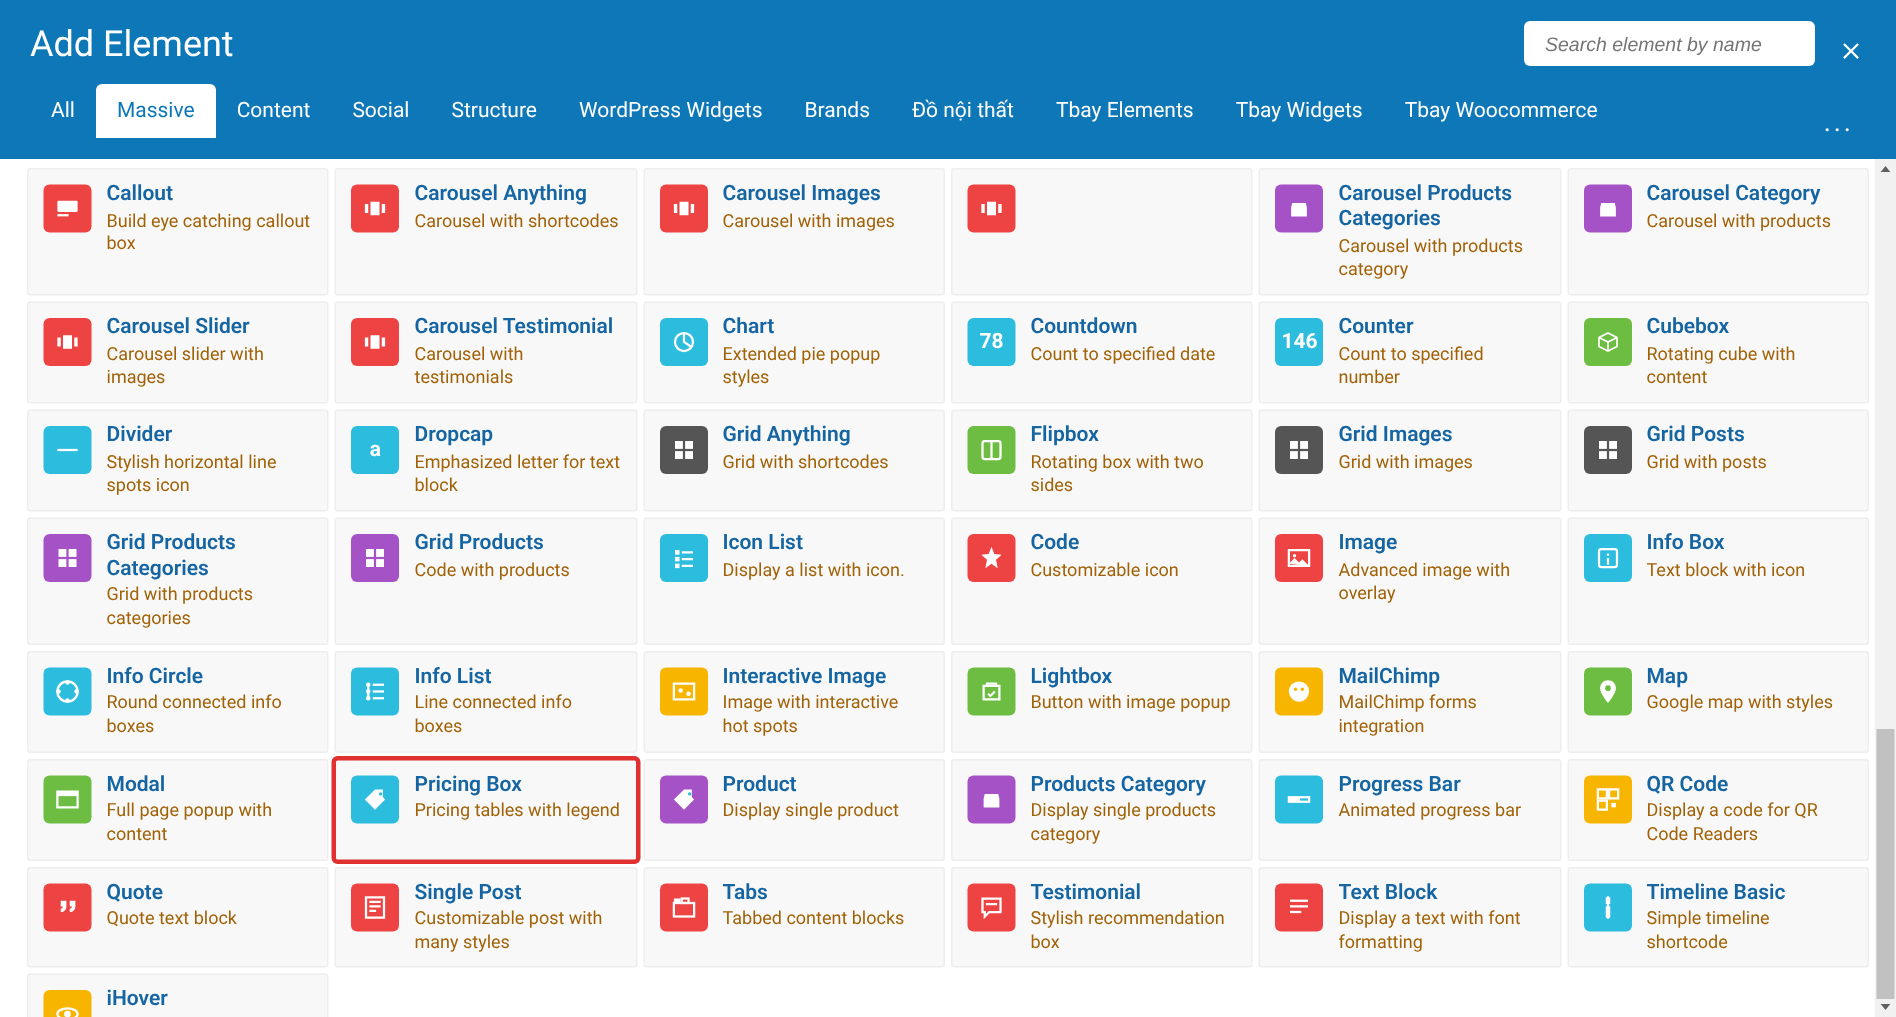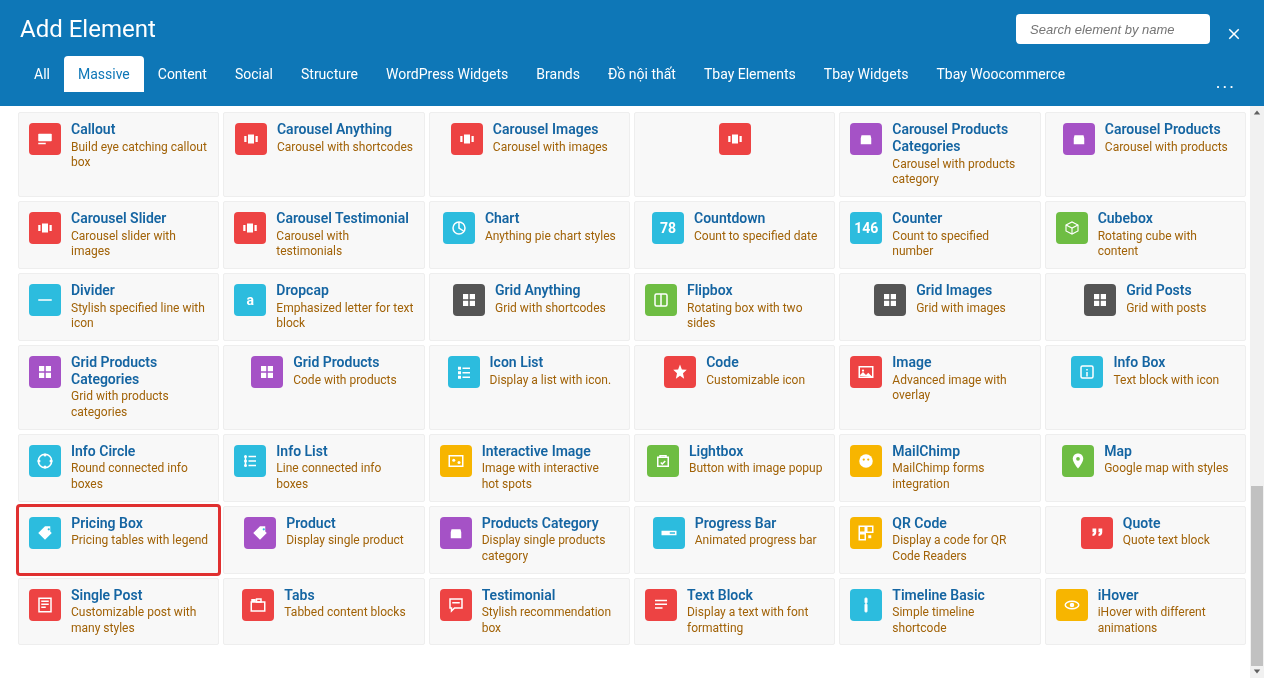--- a/index.html
+++ b/index.html
@@ -12,21 +12,21 @@
 .search-box svg { width: 16px; height: 16px; fill: #888; margin-right: 6px; }
 .search-box input { border: none; outline: none; font-style: italic; color: #888; font-size: 13px; flex: 1; background: transparent; }
 .close-btn { width: 20px; height: 20px; cursor: pointer; display: flex; align-items: center; justify-content: center; }
 .close-btn svg { width: 18px; height: 18px; fill: #fff; }
 .tabs { display: flex; align-items: flex-end; padding: 0 20px; height: 40px; gap: 0; }
 .tab { padding: 10px 14px; font-size: 14px; cursor: pointer; color: #fff; white-space: nowrap; }
 .tab.active { background: #fff; color: #0e77b7; border-radius: 4px 4px 0 0; }
 .tabs .more { margin-left: auto; color: #fff; font-size: 18px; letter-spacing: 2px; padding-right: 8px; cursor: pointer; }
 .content { padding: 6px 18px 10px 18px; height: calc(678px - 106px); overflow-y: auto; background: #fff; position: relative; }
 .grid { display: grid; grid-template-columns: repeat(6, 1fr); gap: 4px; }
-.card { background: #f8f8f8; border: 1px solid #eee; border-radius: 2px; padding: 8px 10px; display: flex; gap: 10px; min-height: 56px; cursor: pointer; justify-content: center; }
+.card { background: #f8f8f8; border: 1px solid #eee; border-radius: 2px; padding: 8px 10px; display: flex; gap: 10px; min-height: 56px; cursor: pointer; }
 .card.highlighted { outline: 3px solid #e03030; outline-offset: -1px; }
 .icon-box { width: 32px; height: 32px; border-radius: 4px; flex-shrink: 0; display: flex; align-items: center; justify-content: center; margin-top: 2px; }
 .icon-box svg { width: 18px; height: 18px; fill: #fff; }
 .card-text .name { color: #1565a2; font-size: 14px; font-weight: 600; line-height: 1.2; }
 .card-text .desc { color: #a16207; font-size: 12px; line-height: 1.3; margin-top: 2px; }
 .scrollbar-fake { position: absolute; right: 0; top: 106px; width: 14px; height: calc(678px - 106px); background: #f1f1f1; }
 .scrollbar-arrow { height: 14px; display: flex; align-items: center; justify-content: center; }
 .scrollbar-arrow svg { width: 8px; height: 8px; fill: #606060; }
 .scrollbar-thumb { position: absolute; right: 1px; top: 380px; width: 12px; height: 180px; background: #c1c1c1; border-radius: 0; }
 </style>
@@ -129,21 +129,21 @@
         </div>
       </div>
       <div class="card">
         <div class="icon-box" style="background: rgb(165, 82, 198);">
           <svg viewBox="0 0 24 24">
             <path d="M6 7h12l1 4H5zM5 11h14v8H5z"></path>
             <rect x="9" y="13" width="6" height="4" fill="transparent"></rect>
           </svg>
         </div>
         <div class="card-text">
-          <div class="name">Carousel Products</div>
+          <div class="name">Carousel Category</div>
           <div class="desc">Carousel with products</div>
         </div>
       </div>
       <div class="card">
         <div class="icon-box" style="background: rgb(237, 67, 67);">
           <svg viewBox="0 0 24 24">
             <rect x="8" y="6" width="8" height="12"></rect>
             <rect x="3" y="8" width="3" height="8"></rect>
             <rect x="18" y="8" width="3" height="8"></rect>
           </svg>
@@ -168,21 +168,21 @@
       </div>
       <div class="card">
         <div class="icon-box" style="background: rgb(44, 188, 222);">
           <svg viewBox="0 0 24 24">
             <circle cx="12" cy="12" r="8" fill="none" stroke="#fff" stroke-width="2"></circle>
             <path d="M12 4v8l6 4" stroke="#fff" stroke-width="2" fill="none"></path>
           </svg>
         </div>
         <div class="card-text">
           <div class="name">Chart</div>
-          <div class="desc">Anything pie chart styles</div>
+          <div class="desc">Extended pie popup styles</div>
         </div>
       </div>
       <div class="card">
         <div class="icon-box" style="background: rgb(44, 188, 222);">
           <span style="color:#fff;font-weight:bold;font-size:14px;">78</span>
         </div>
         <div class="card-text">
           <div class="name">Countdown</div>
           <div class="desc">Count to specified date</div>
         </div>
@@ -209,21 +209,21 @@
         </div>
       </div>
       <div class="card">
         <div class="icon-box" style="background: rgb(44, 188, 222);">
           <svg viewBox="0 0 24 24">
             <rect x="3" y="11" width="18" height="2"></rect>
           </svg>
         </div>
         <div class="card-text">
           <div class="name">Divider</div>
-          <div class="desc">Stylish specified line with icon</div>
+          <div class="desc">Stylish horizontal line spots icon</div>
         </div>
       </div>
       <div class="card">
         <div class="icon-box" style="background: rgb(44, 188, 222);">
           <span style="color:#fff;font-weight:bold;font-size:14px;">a</span>
         </div>
         <div class="card-text">
           <div class="name">Dropcap</div>
           <div class="desc">Emphasized letter for text block</div>
         </div>
@@ -437,20 +437,32 @@
       <div class="card">
         <div class="icon-box" style="background: rgb(110, 189, 67);">
           <svg viewBox="0 0 24 24">
             <path d="M12 2C8 2 5 5 5 9c0 5 7 13 7 13s7-8 7-13c0-4-3-7-7-7z"></path>
             <circle cx="12" cy="9" r="2.5" fill="#6ebd43"></circle>
           </svg>
         </div>
         <div class="card-text">
           <div class="name">Map</div>
           <div class="desc">Google map with styles</div>
+        </div>
+      </div>
+      <div class="card">
+        <div class="icon-box" style="background: rgb(110, 189, 67);">
+          <svg viewBox="0 0 24 24">
+            <rect x="3" y="5" width="18" height="14" fill="none" stroke="#fff" stroke-width="2"></rect>
+            <rect x="3" y="5" width="18" height="4"></rect>
+          </svg>
+        </div>
+        <div class="card-text">
+          <div class="name">Modal</div>
+          <div class="desc">Full page popup with content</div>
         </div>
       </div>
       <div class="card highlighted">
         <div class="icon-box" style="background: rgb(44, 188, 222);">
           <svg viewBox="0 0 24 24">
             <path d="M21 12l-9 9-9-9 9-9h7v7z"></path>
             <circle cx="17" cy="7" r="1.5" fill="#2cbcde"></circle>
           </svg>
         </div>
         <div class="card-text">

